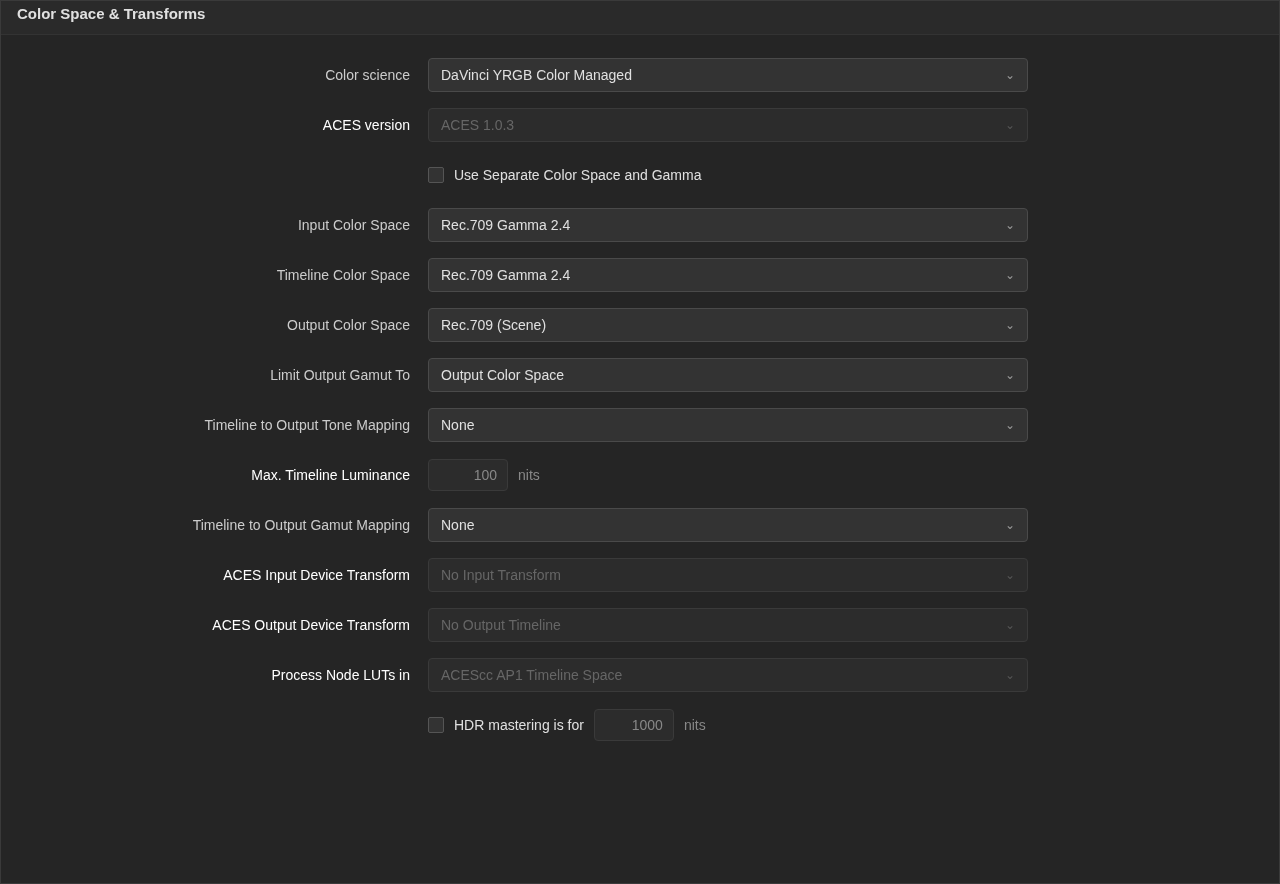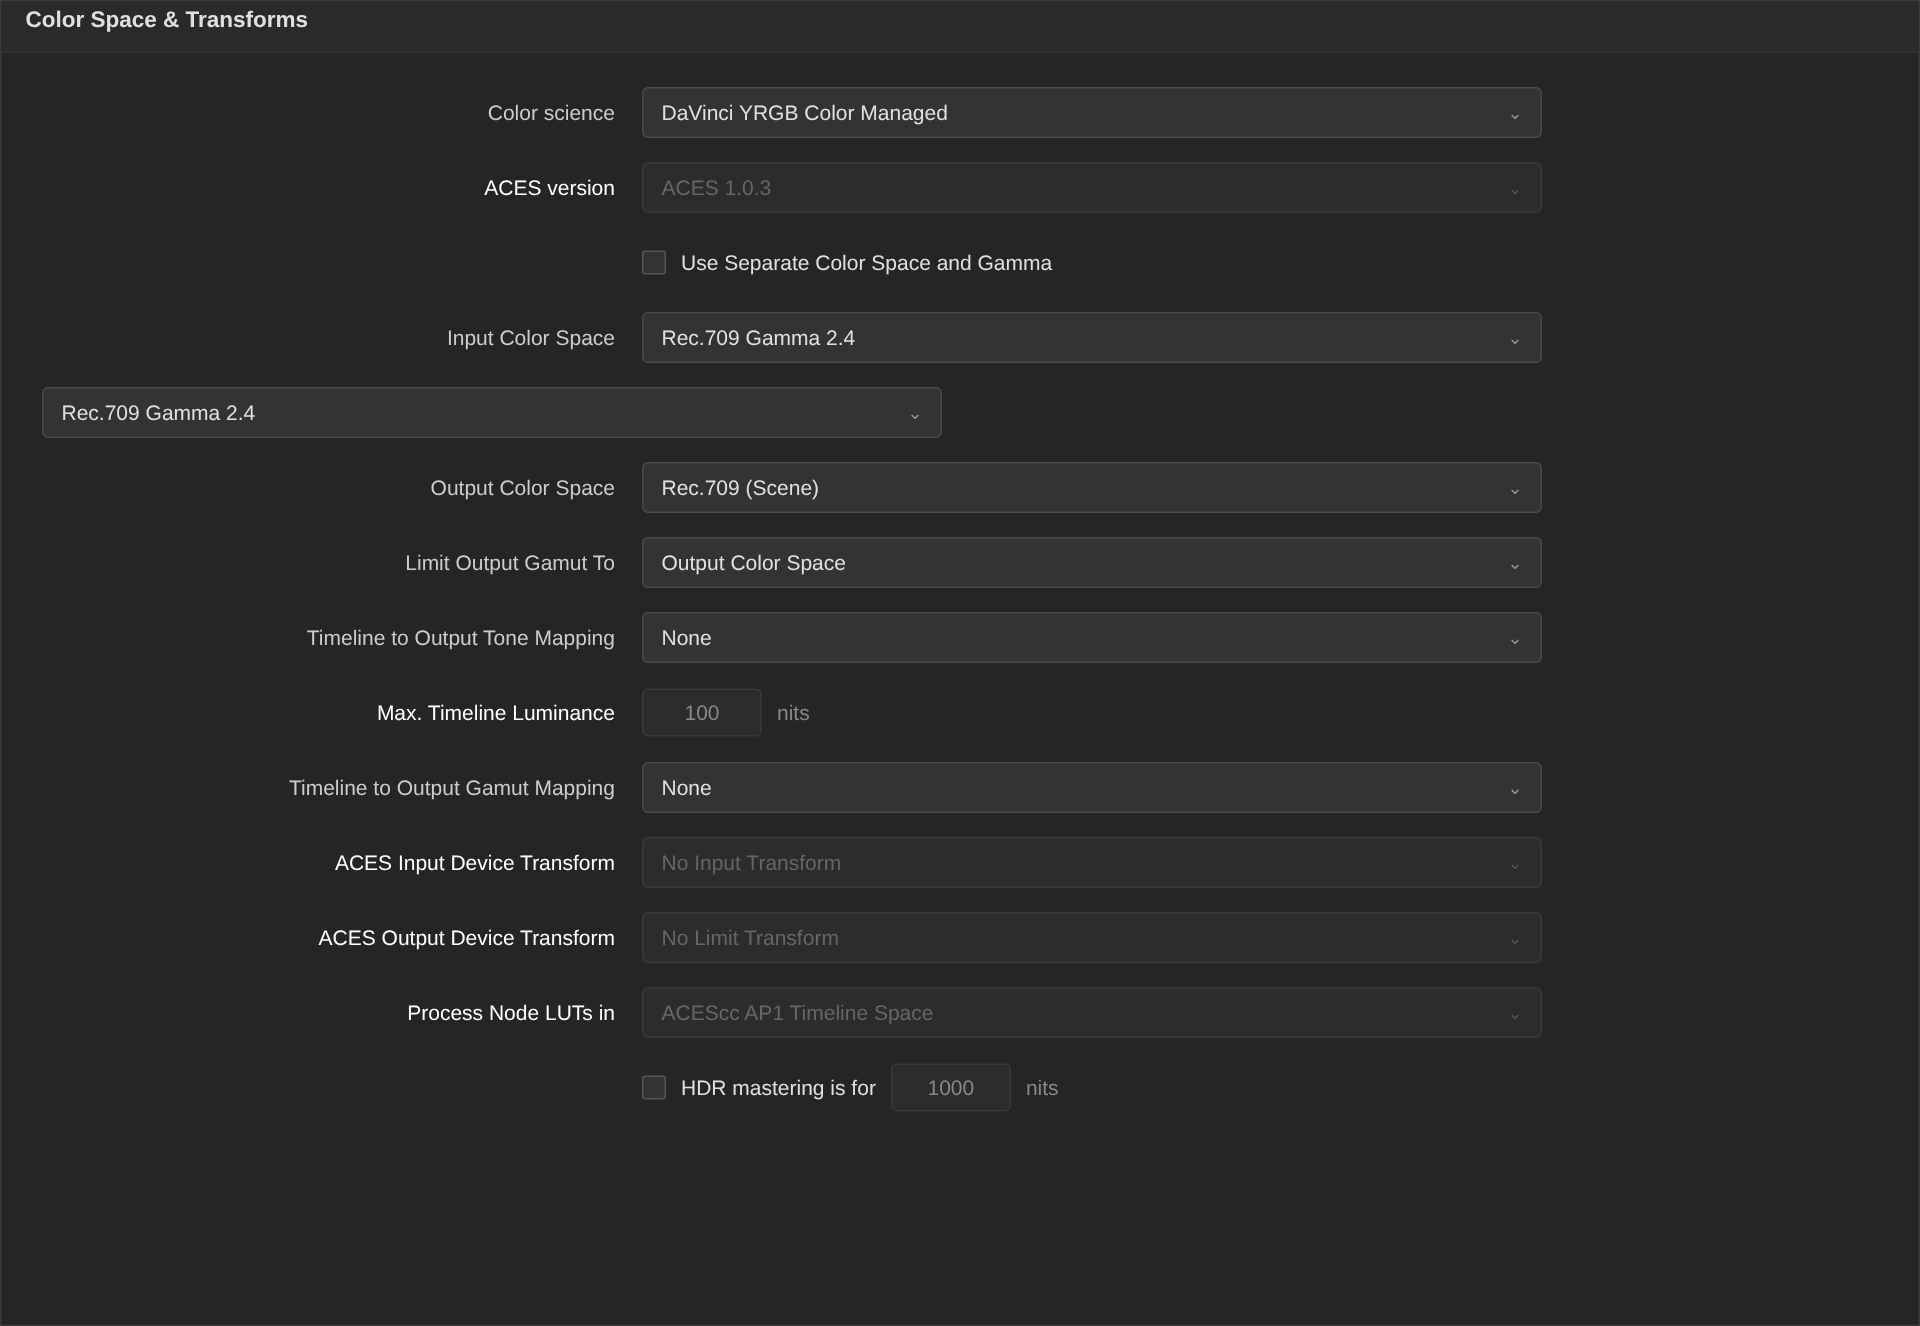--- a/index.html
+++ b/index.html
@@ -132,21 +132,21 @@
     }
 
     .number-input {
       background-color: #2c2c2c;
       border: 1px solid #3a3a3a;
       border-radius: 4px;
       padding: 7px 10px;
       color: #888888;
       font-size: 14px;
       width: 80px;
-      text-align: center;
+      text-align: right;
     }
 
     .unit-label {
       font-size: 14px;
       color: #888888;
     }
 
     .hdr-row {
       display: flex;
       align-items: center;
@@ -194,20 +194,21 @@
       <div class="form-row">
         <div class="form-label active">Input Color Space</div>
         <div class="form-control">
           <div class="select-box">
             <span>Rec.709 Gamma 2.4</span>
             <span class="chevron">⌄</span>
           </div>
         </div>
       </div>
       <div class="form-row">
+        <div class="form-label active">Timeline Color Space</div>
         <div class="form-control">
           <div class="select-box">
             <span>Rec.709 Gamma 2.4</span>
             <span class="chevron">⌄</span>
           </div>
         </div>
       </div>
       <div class="form-row">
         <div class="form-label active">Output Color Space</div>
         <div class="form-control">
@@ -259,21 +260,21 @@
           <div class="select-box disabled">
             <span>No Input Transform</span>
             <span class="chevron">⌄</span>
           </div>
         </div>
       </div>
       <div class="form-row">
         <div class="form-label">ACES Output Device Transform</div>
         <div class="form-control">
           <div class="select-box disabled">
-            <span>No Limit Transform</span>
+            <span>No Output Timeline</span>
             <span class="chevron">⌄</span>
           </div>
         </div>
       </div>
       <div class="form-row">
         <div class="form-label">Process Node LUTs in</div>
         <div class="form-control">
           <div class="select-box disabled">
             <span>ACEScc AP1 Timeline Space</span>
             <span class="chevron">⌄</span>

